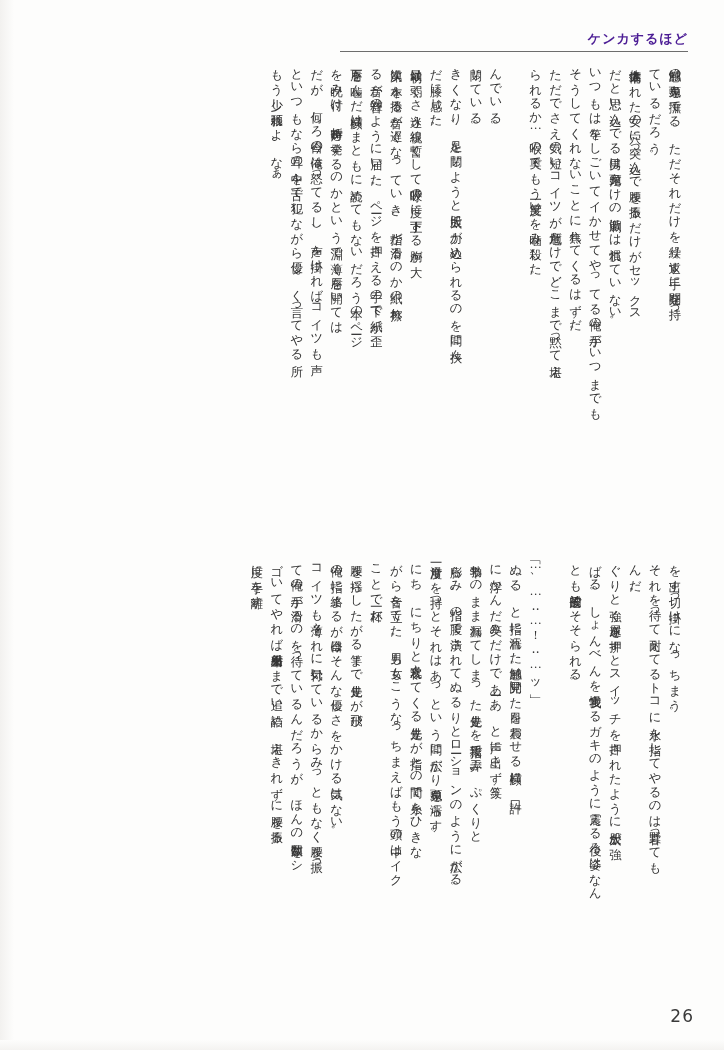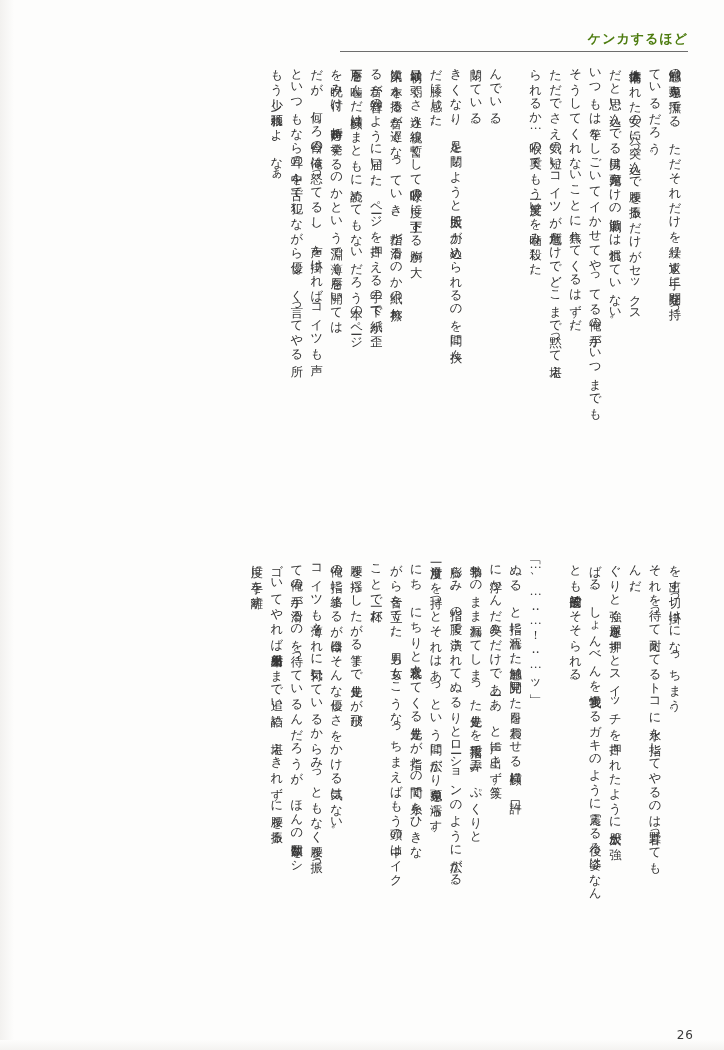--- a/index.html
+++ b/index.html
@@ -32,21 +32,21 @@
     display: flex;
     align-items: flex-end;
     justify-content: flex-end;
     border-bottom: 1px solid #6d6d6d;
     padding-bottom: 3px;
   }
   .header-title {
     font-size: 13px;
     font-weight: bold;
     letter-spacing: 1px;
-    color: #4d7c0f;
+    color: #4c1d95;
     font-family: Liberation Sans, sans-serif;
   }
 
   
   .block {
     position: absolute;
     writing-mode: vertical-rl;
     text-orientation: upright;
     font-size: 12.3px;
     line-height: 1.62;
@@ -70,23 +70,23 @@
     height: 440px;
   }
 
   .col {
     display: block;
   }
 
   
   .folio {
     position: absolute;
-    bottom: 8px;
+    bottom: 24px;
     right: 30px;
-    font-size: 12px;
+    font-size: 17px;
     color: #3a3a3a;
     font-family: "DejaVu Sans", sans-serif;
     letter-spacing: 1px;
   }
 
   
   .edge-left {
     position: absolute;
     top: 0; left: 0; bottom: 0;
     width: 14px;

